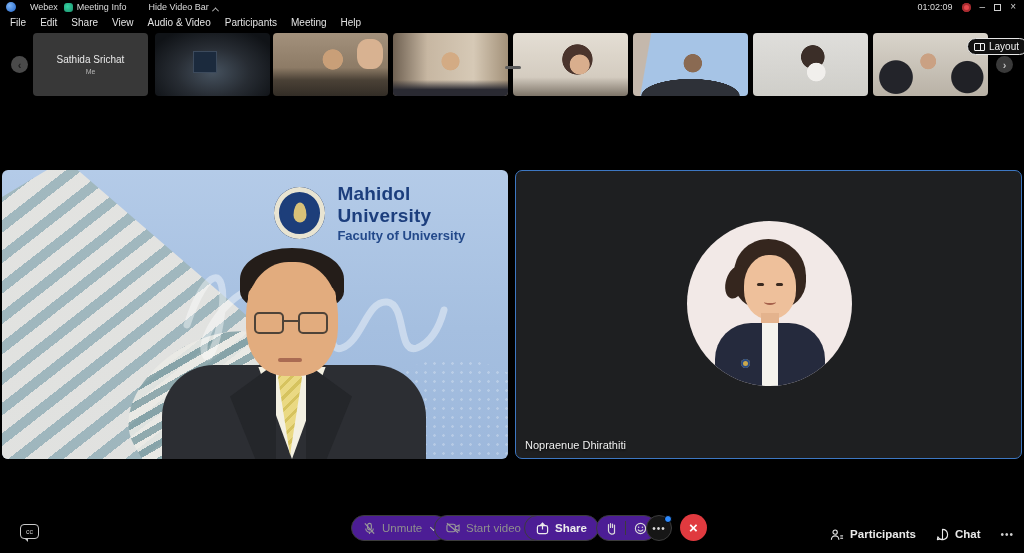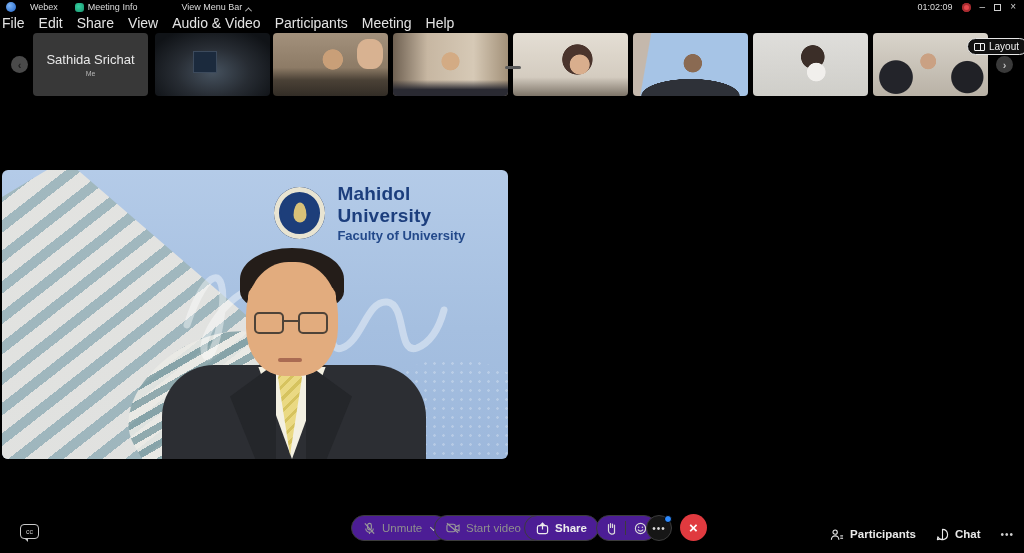--- a/index.html
+++ b/index.html
@@ -4,42 +4,42 @@
 <style>
   * { margin:0; padding:0; box-sizing:border-box; }
   html,body { background:#000; }
   body { font-family:"Liberation Sans", sans-serif; }
   .screen { position:relative; width:1024px; height:553px; background:#000; overflow:hidden; color:#e8e8e8; }
 
   
   .titlebar { position:absolute; top:0; left:0; right:0; height:14px; display:flex; align-items:center; font-size:9px; color:#dcdcdc; }
   .tb-left { display:flex; align-items:center; gap:14px; padding-left:6px; }
   .webex-logo { width:10px; height:10px; border-radius:50%; background:radial-gradient(circle at 35% 35%, #7db4f5, #1f63c9); }
-  .tb-item { display:flex; align-items:flex-end; gap:4px; padding:0 17px; }
+  .tb-item { display:flex; align-items:flex-end; gap:4px; padding:0 6px; }
   .mi-icon { width:9px; height:9px; border-radius:3px; background:radial-gradient(circle at 40% 40%, #35d2a2, #1a8f6b); }
   .chev { display:inline-block; width:5px; height:5px; border-right:1.2px solid #bdbdbd; border-bottom:1.2px solid #bdbdbd; }
   .chev.up { transform:rotate(-135deg) translate(-1px,-1px); }
   .chev.down { transform:rotate(45deg); margin-left:3px; margin-top:-2px; }
   .tb-right { margin-left:auto; display:flex; align-items:center; gap:9px; padding-right:8px; }
   .rec-dot { width:9px; height:9px; border-radius:50%; background:#e5484d; box-shadow:inset 0 0 0 2px rgba(120,20,25,.55); }
   .win-btn { color:#cfcfcf; font-size:10px; line-height:10px; }
   .max-box { width:7px; height:7px; border:1px solid #cfcfcf; display:inline-block; }
 
   
-  .menubar { position:absolute; top:14px; left:0; right:0; height:17px; display:flex; align-items:center; gap:14px; padding-left:2px; font-size:14px; color:#e3e3e3; }
+  .menubar { position:absolute; top:14px; left:0; right:0; height:17px; display:flex; align-items:center; gap:14px; padding-left:10px; font-size:10px; color:#e3e3e3; }
   .menu-item { cursor:default; }
 
   
   .filmstrip { position:absolute; top:33px; left:0; right:0; height:64px; }
   .nav-circle { position:absolute; width:17px; height:17px; border-radius:50%; background:#4a4a4a; color:#1e1e1e; display:flex; align-items:center; justify-content:center; font-size:11px; font-weight:bold; top:23px; }
   .nav-prev { left:11px; }
   .nav-next { left:996px; background:#3a3a3a; color:#bdbdbd; }
   .thumb { position:absolute; top:0; height:63px; width:115px; border-radius:4px; overflow:hidden; background:#222; }
   .self-tile { left:33px; background:#383838; display:flex; flex-direction:column; align-items:center; justify-content:center; gap:3px; }
-  .self-name { font-size:13px; color:#e8e8e8; }
+  .self-name { font-size:10px; color:#e8e8e8; }
   .self-role { font-size:7px; color:#b5b5b5; }
   .t2 { left:155px; background:radial-gradient(ellipse at 50% 62%, #46525f 0%, #272c33 45%, #101317 85%); }
   .t2::after { content:""; position:absolute; left:38px; top:18px; width:22px; height:20px; background:#1b2a3d; border:1px solid #3c4a5c; }
   .t3 { left:273px; background:radial-gradient(circle at 52% 42%, #c99f78 0 14%, rgba(0,0,0,0) 15%), linear-gradient(180deg, #a3917c 0%, #8d7b66 55%, #4a4136 75%, #332d26 100%); }
   .t3::after { content:""; position:absolute; left:84px; top:6px; width:26px; height:30px; border-radius:40%; background:#d8b291; }
   .t4 { left:393px; background:radial-gradient(circle at 50% 45%, #d3ab84 0 13%, rgba(0,0,0,0) 14%), linear-gradient(90deg, #6f6152 0%, #c7b7a2 30%, #d6c9b6 70%, #a39179 100%); }
   .t4::after { content:""; position:absolute; left:0; bottom:0; width:100%; height:16px; background:linear-gradient(180deg, rgba(38,36,41,0) 0%, #2a2a32 60%); }
   .t5 { left:513px; background:radial-gradient(circle at 58% 50%, #d9ae8d 0 13%, rgba(0,0,0,0) 14%), radial-gradient(circle at 56% 42%, #4a342c 0 20%, rgba(0,0,0,0) 21%), linear-gradient(180deg, #e4ded4 0%, #d4ccc0 70%, #7d7468 100%); }
   .t6 { left:633px; background:radial-gradient(circle at 52% 48%, #8a6a52 0 13%, rgba(0,0,0,0) 14%), linear-gradient(100deg, #c4b8ac 0 14%, #a6c4e6 15% 100%); }
   .t6::after { content:""; position:absolute; left:0; bottom:0; width:100%; height:20px; background:radial-gradient(ellipse at 50% 100%, #2e3138 0 60%, rgba(0,0,0,0) 61%); }
@@ -122,21 +122,21 @@
   <div class="titlebar">
     <div class="tb-left">
       <span class="webex-logo"></span>
       <span>Webex</span>
     </div>
     <div class="tb-item">
       <span class="mi-icon"></span>
       <span>Meeting Info</span>
     </div>
     <div class="tb-item" style="margin-left:10px;">
-      <span>View Menu Bar</span>
+      <span>Hide Video Bar</span>
       <span class="chev up"></span>
     </div>
     <div class="tb-right">
       <span>01:02:09</span>
       <span class="rec-dot"></span>
       <span class="win-btn">–</span>
       <span class="max-box"></span>
       <span class="win-btn">×</span>
     </div>
   </div>
@@ -199,20 +199,36 @@
         <div class="man-lapel-r"></div>
         <div class="man-hair"></div>
         <div class="man-head"></div>
         <div class="man-glass gl"></div>
         <div class="man-glass gr"></div>
         <div class="man-bridge"></div>
         <div class="man-mouth"></div>
       </div>
     </div>
 
+    <div class="tile-right">
+      <div class="avatar-circle">
+        <div class="w-hair"></div>
+        <div class="w-face">
+          <span class="w-eye el"></span>
+            <span class="w-eye er"></span>
+          <span class="w-smile"></span>
+        </div>
+        <div class="w-neck"></div>
+        <div class="w-body">
+          <span class="w-shirt"></span>
+          <span class="w-badge"></span>
+        </div>
+      </div>
+      <span class="name-label">Nopraenue Dhirathiti</span>
+    </div>
   </div>
 
   <div class="toolbar">
 
     <div class="cc-btn">
       <span>cc</span>
     </div>
 
     <div class="pill pill-unmute">
       <svg class="icon-svg" width="13" height="13" viewBox="0 0 14 14">

